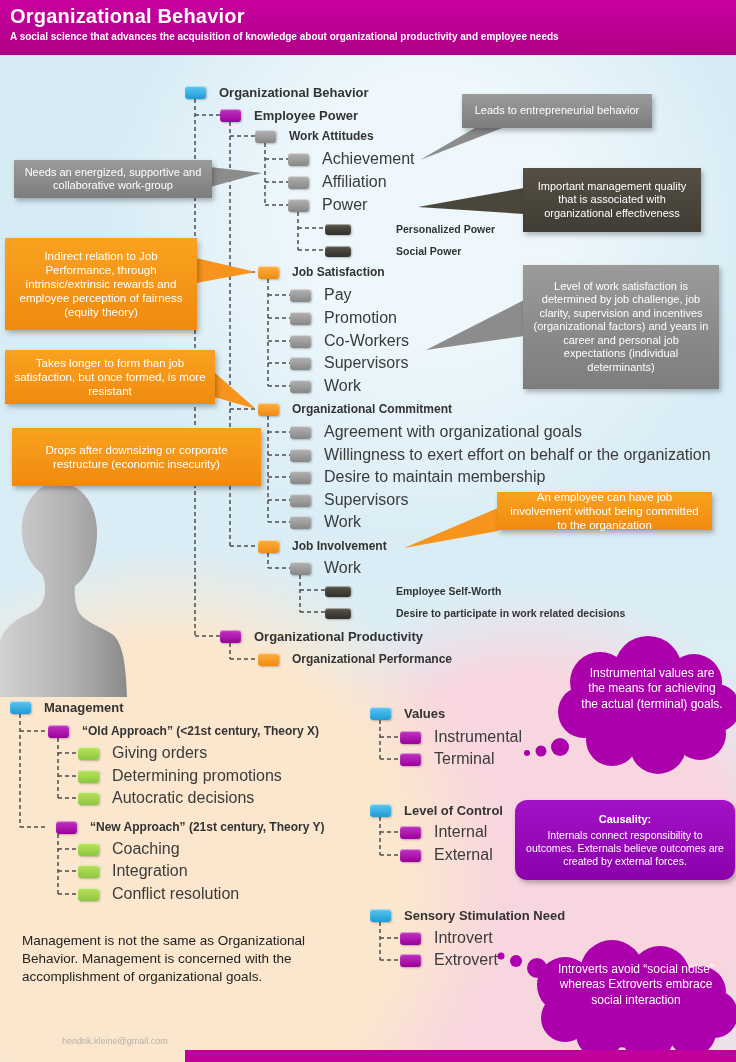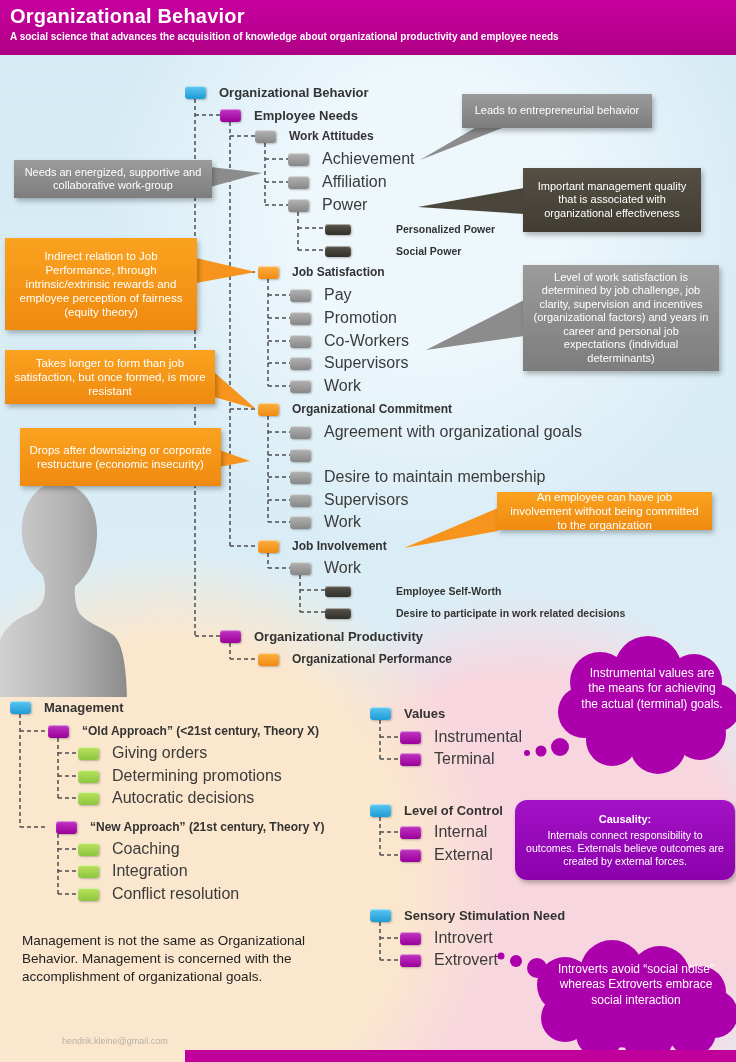--- a/index.html
+++ b/index.html
@@ -124,21 +124,21 @@
         <circle cx="501" cy="956" r="3.5"></circle>
     </g>
   </svg>
 
   <div class="node" style="left:185px;top:84px">
     <span class="bullet b-blue"></span>
     <span class="lbl bbig">Organizational Behavior</span>
   </div>
   <div class="node" style="left:220px;top:107px">
     <span class="bullet b-purple"></span>
-    <span class="lbl bbig">Employee Needs</span>
+    <span class="lbl bbig">Employee Power</span>
   </div>
   <div class="node" style="left:255px;top:128px">
     <span class="bullet b-gray"></span>
     <span class="lbl bmid">Work Attitudes</span>
   </div>
   <div class="node" style="left:288px;top:151px">
     <span class="bullet b-gray"></span>
     <span class="lbl">Achievement</span>
   </div>
   <div class="node" style="left:288px;top:174px">
@@ -184,20 +184,21 @@
   <div class="node" style="left:258px;top:401px">
     <span class="bullet b-orange"></span>
     <span class="lbl bmid">Organizational Commitment</span>
   </div>
   <div class="node" style="left:290px;top:424px">
     <span class="bullet b-gray"></span>
     <span class="lbl">Agreement with organizational goals</span>
   </div>
   <div class="node" style="left:290px;top:447px">
     <span class="bullet b-gray"></span>
+    <span class="lbl">Willingness to exert effort on behalf or the organization</span>
   </div>
   <div class="node" style="left:290px;top:469px">
     <span class="bullet b-gray"></span>
     <span class="lbl">Desire to maintain membership</span>
   </div>
   <div class="node" style="left:290px;top:492px">
     <span class="bullet b-gray"></span>
     <span class="lbl">Supervisors</span>
   </div>
   <div class="node" style="left:290px;top:514px">
@@ -300,23 +301,23 @@
   </div>
   <div class="node" style="left:400px;top:952px">
     <span class="bullet b-purple"></span>
     <span class="lbl">Extrovert</span>
   </div>
 
   <div class="co gray" style="left:462px;top:94px;width:190px;height:34px">Leads to entrepreneurial behavior</div>
   <div class="co gray" style="left:14px;top:160px;width:198px;height:38px">Needs an energized, supportive and collaborative work-group</div>
   <div class="co dark" style="left:523px;top:168px;width:178px;height:64px">Important management quality that is associated with organizational effectiveness</div>
   <div class="co orange" style="left:5px;top:238px;width:192px;height:92px">Indirect relation to Job Performance, through intrinsic/extrinsic rewards and employee perception of fairness (equity theory)</div>
-  <div class="co gray" style="left:523px;top:265px;width:196px;height:106px">Level of work satisfaction is determined by job challenge, job clarity, supervision and incentives (organizational factors) and years in career and personal job expectations (individual determinants)</div>
+  <div class="co gray" style="left:523px;top:265px;width:196px;height:124px">Level of work satisfaction is determined by job challenge, job clarity, supervision and incentives (organizational factors) and years in career and personal job expectations (individual determinants)</div>
   <div class="co orange" style="left:5px;top:350px;width:210px;height:54px">Takes longer to form than job satisfaction, but once formed, is more resistant</div>
-  <div class="co orange" style="left:20px;top:428px;width:201px;height:58px">Drops after downsizing or corporate restructure (economic insecurity)</div>
+  <div class="co orange" style="left:12px;top:428px;width:249px;height:58px">Drops after downsizing or corporate restructure (economic insecurity)</div>
   <div class="co orange" style="left:497px;top:492px;width:215px;height:38px">An employee can have job involvement without being committed to the organization</div>
 
   <div class="cloudtxt" style="left:580px;top:666px;width:144px">Instrumental values are the means for achieving the actual (terminal) goals.</div>
 
   <div class="co purplebox" style="left:515px;top:800px;width:220px;height:80px">
     <div class="ctitle">Causality:</div>
     <div>Internals connect responsibility to outcomes. Externals believe outcomes are created by external forces.</div>
   </div>
 
   <div class="cloudtxt" style="left:552px;top:962px;width:168px">Introverts avoid “social noise” whereas Extroverts embrace social interaction</div>

